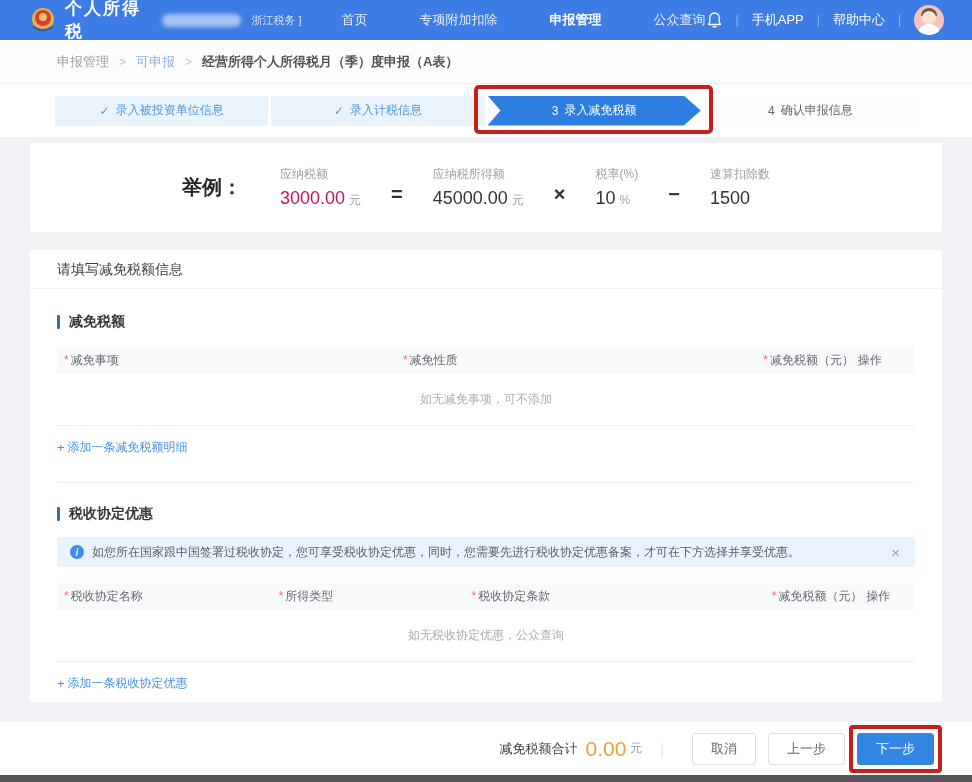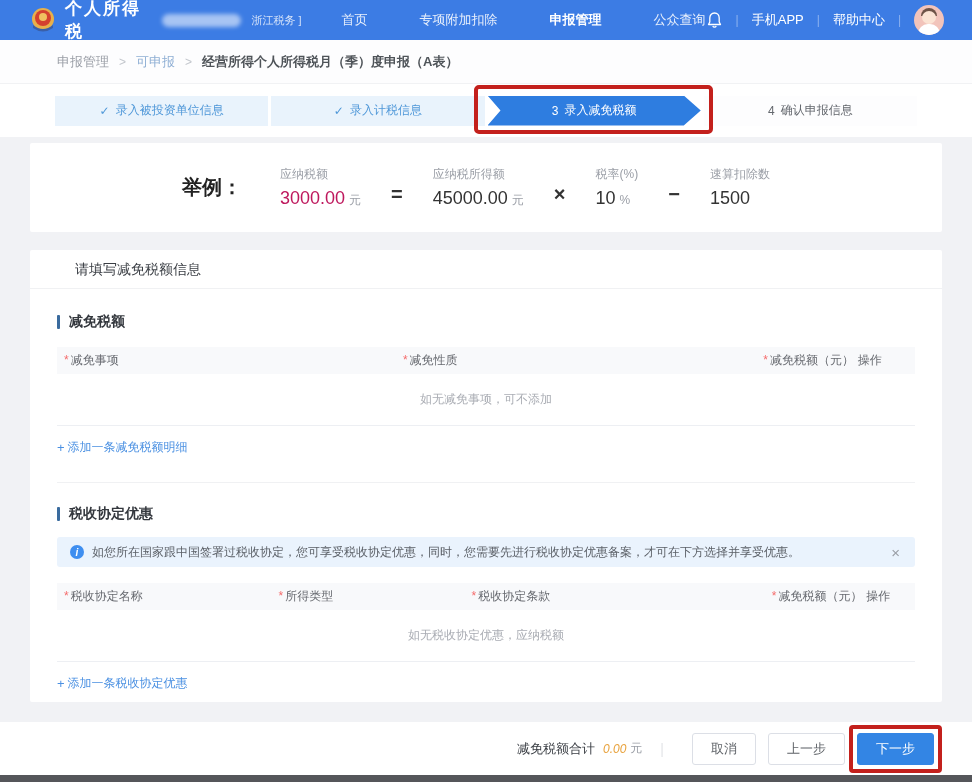--- a/index.html
+++ b/index.html
@@ -71,21 +71,21 @@
   }
   .example-label { font-size:20px; font-weight:bold; color:#222; margin-right:38px; }
   .term { display:flex; flex-direction:column; }
   .term-label { font-size:12px; color:#9A9EA6; margin-bottom:5px; }
   .term-value-row { font-size:18px; color:#333; display:flex; align-items:baseline; }
   .term-value-row .unit { font-size:12px; color:#9A9EA6; margin-left:4px; }
   .term.highlight .term-value { color:#be185d; }
   .op { font-size:20px; font-weight:bold; color:#333; margin:14px 30px 0; }
   
   .main-card { margin-top:18px; height:452px; overflow:hidden; }
-  .card-title { font-size:14px; color:#3A3E44; padding:11px 45px; border-bottom:1px solid #F0F1F3; line-height:16px; }
+  .card-title { font-size:14px; color:#3A3E44; padding:11px 27px; border-bottom:1px solid #F0F1F3; line-height:16px; }
   .card-body { padding:24px 27px 0; }
   .sec-title { display:flex; align-items:center; font-size:14px; color:#34383E; font-weight:600; }
   .sec-bar { width:3px; height:14px; background:#3A6B9E; margin-right:9px; border-radius:1px; }
   .thead { display:flex; background:#F8F9FB; height:27px; align-items:center; margin-top:16px; font-size:12px; color:#66696F; }
   .th { padding-left:7px; white-space:nowrap; }
   .req { color:#F56C6C; margin-right:2px; font-size:12px; }
   .t1 .c1{width:39.5%} .t1 .c2{width:42%} .t1 .c3{width:11%} .t1 .c4{width:7.5%}
   .t2 .c1{width:25%} .t2 .c2{width:22.5%} .t2 .c3{width:35%} .t2 .c4{width:11%} .t2 .c5{width:6.5%}
   .empty-row {
     height:52px; display:flex; align-items:center; justify-content:center;
@@ -103,21 +103,21 @@
     font-size:10px; font-style:italic; font-weight:bold; display:flex; align-items:center;
     justify-content:center; margin-right:8px; flex:none;
   }
   .banner-close { margin-left:auto; color:#9A9EA6; font-size:15px; cursor:pointer; padding:0 2px; }
   
   .footbar {
     margin-top:20px; height:53px; background:#fff; display:flex; align-items:center;
     justify-content:flex-end; padding-right:38px;
   }
   .total-label { font-size:13px; color:#3A3E44; }
-  .total-value { font-size:12px; color:#E8A23C; margin:0 4px 0 8px;font-style:italic; }
+  .total-value { font-size:21px; color:#E8A23C; margin:0 4px 0 8px; }
   .total-unit { font-size:12px; color:#9A9EA6; }
   .foot-pipe { color:#E3E5E8; margin:0 16px 0 18px; font-size:14px; }
   .btn {
     height:32px; padding:0 18px; font-size:13px; border:1px solid #DCDFE6; background:#fff;
     color:#5F6368; border-radius:3px; cursor:pointer; margin-left:12px;
     font-family:inherit;
   }
   .btn-primary { background:#3385E4; border-color:#3385E4; color:#fff; }
   .next-wrap { position:relative; display:inline-block; margin-left:12px; }
   .next-wrap .btn { margin-left:0; }
@@ -262,21 +262,21 @@
       <span>如您所在国家跟中国签署过税收协定，您可享受税收协定优惠，同时，您需要先进行税收协定优惠备案，才可在下方选择并享受优惠。</span>
       <span class="banner-close">×</span>
     </div>
     <div class="thead t2">
       <span class="th c1"><span class="req">*</span><span>税收协定名称</span></span>
       <span class="th c2"><span class="req">*</span><span>所得类型</span></span>
       <span class="th c3"><span class="req">*</span><span>税收协定条款</span></span>
       <span class="th c4"><span class="req">*</span><span>减免税额（元）</span></span>
       <span class="th c5"><span>操作</span></span>
     </div>
-    <div class="empty-row">如无税收协定优惠，应纳税额</div>
+    <div class="empty-row">如无税收协定优惠，公众查询</div>
     <div>
       <span class="add-link">
         <span class="plus">+</span>
         <span>添加一条税收协定优惠</span>
       </span>
     </div>
 
   </div>
 </div>
 

